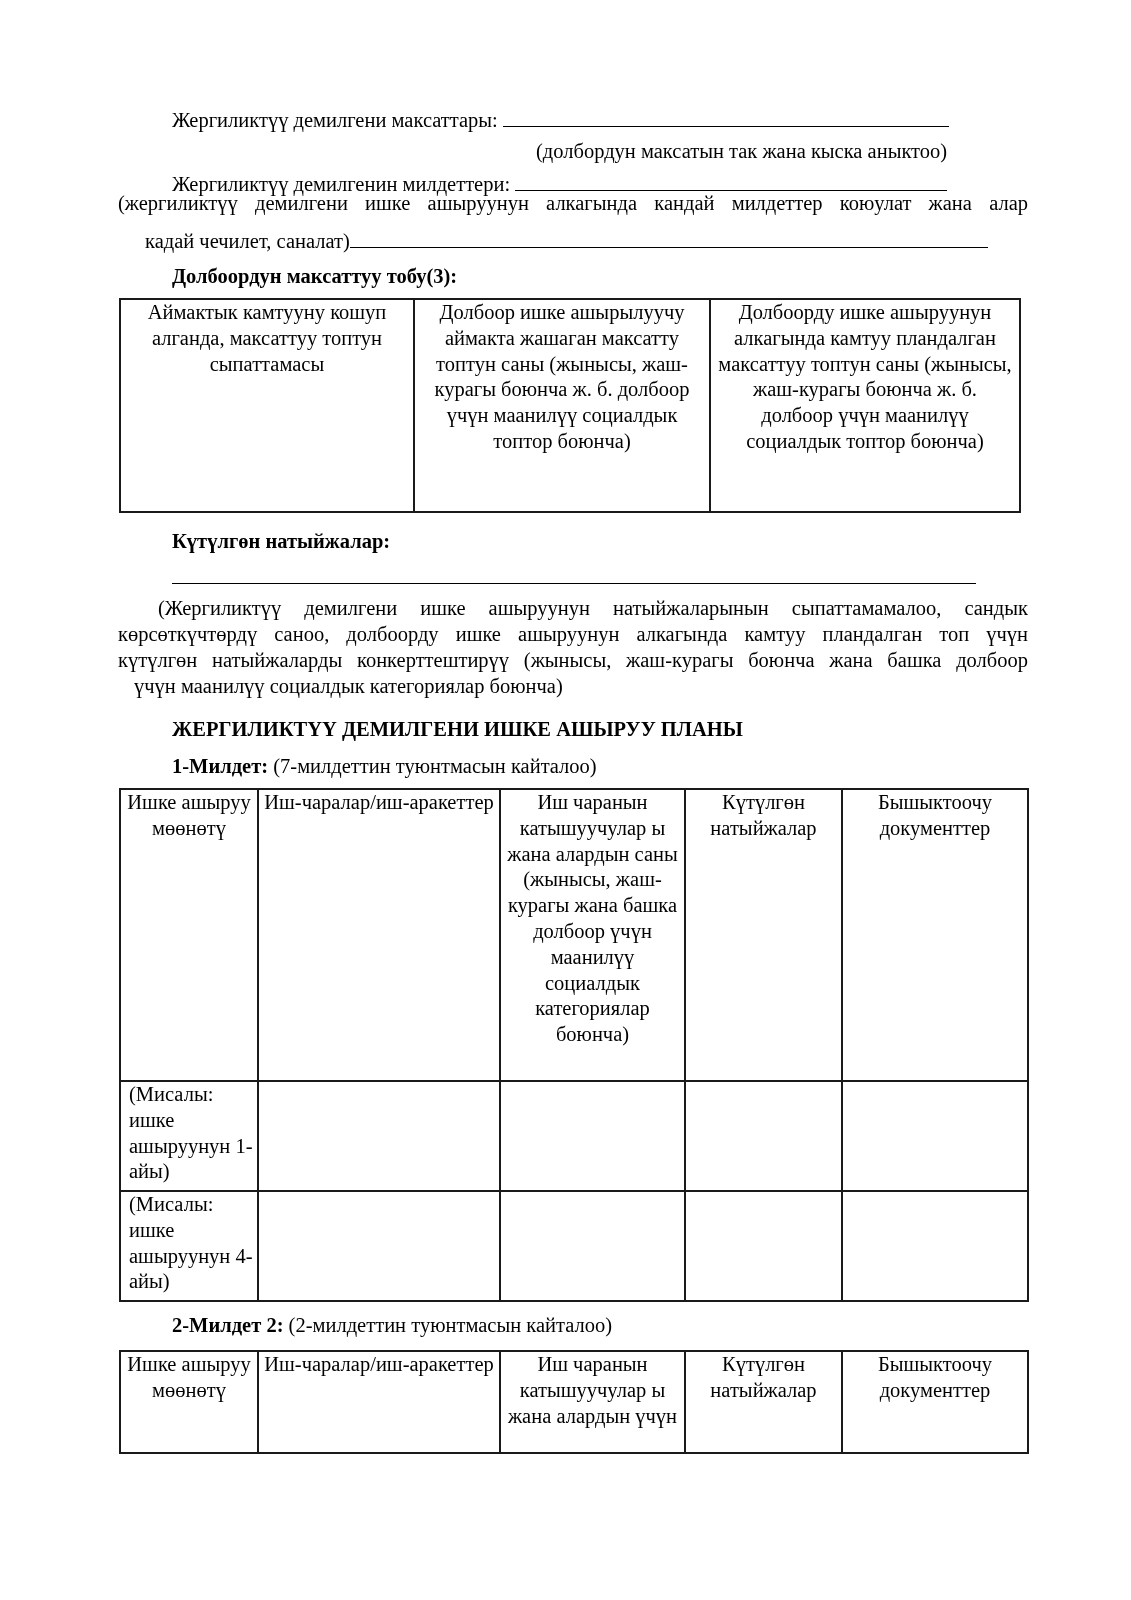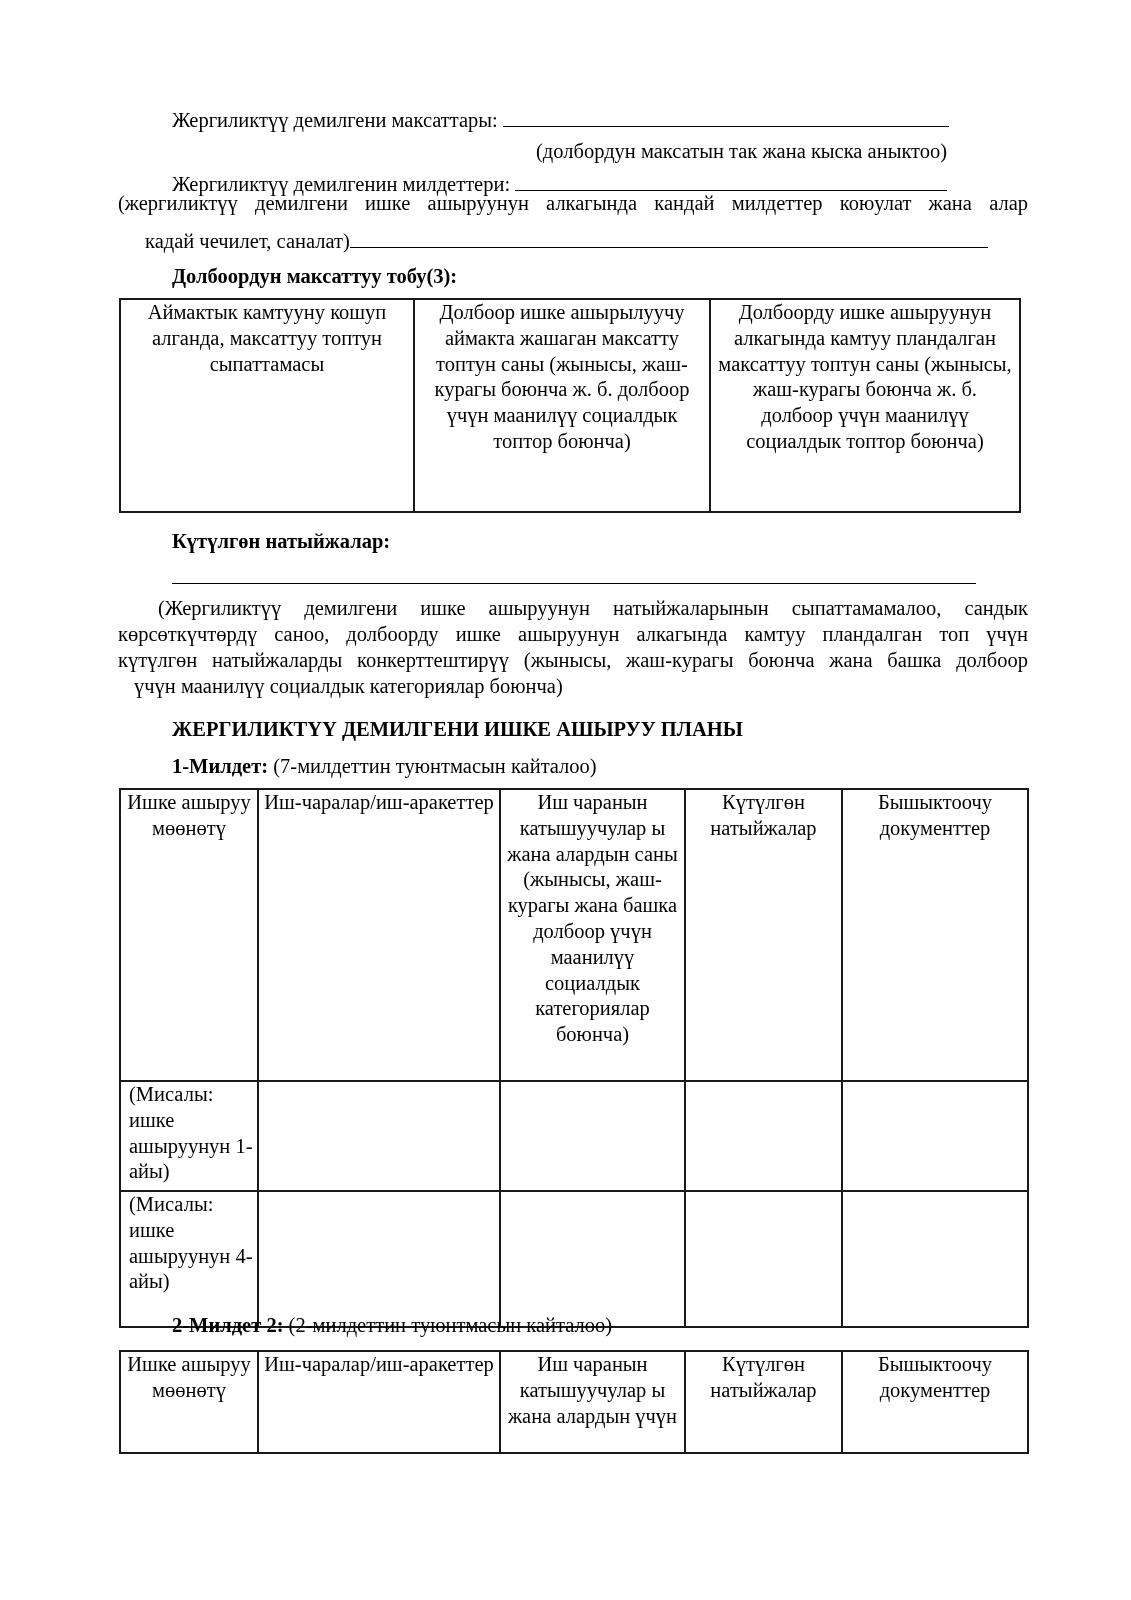--- a/index.html
+++ b/index.html
@@ -81,21 +81,21 @@
     <td class="h">Күтүлгөн натыйжалар</td>
     <td class="h">Бышыктоочу документтер</td>
   </tr>
   <tr style="height:110px;margin-top:32px;">
     <td class="ex">(Мисалы: ишке ашыруунун 1-айы)</td>
     <td></td>
     <td></td>
     <td></td>
     <td></td>
   </tr>
-  <tr style="height:136px;">
+  <tr style="height:110px;">
     <td class="ex">(Мисалы: ишке ашыруунун 4-айы)</td>
     <td></td>
     <td></td>
     <td></td>
     <td></td>
   </tr>
 </tbody>
   </table>
 
 <div class="abs" style="left:172px; top:1312px; white-space:nowrap;">

